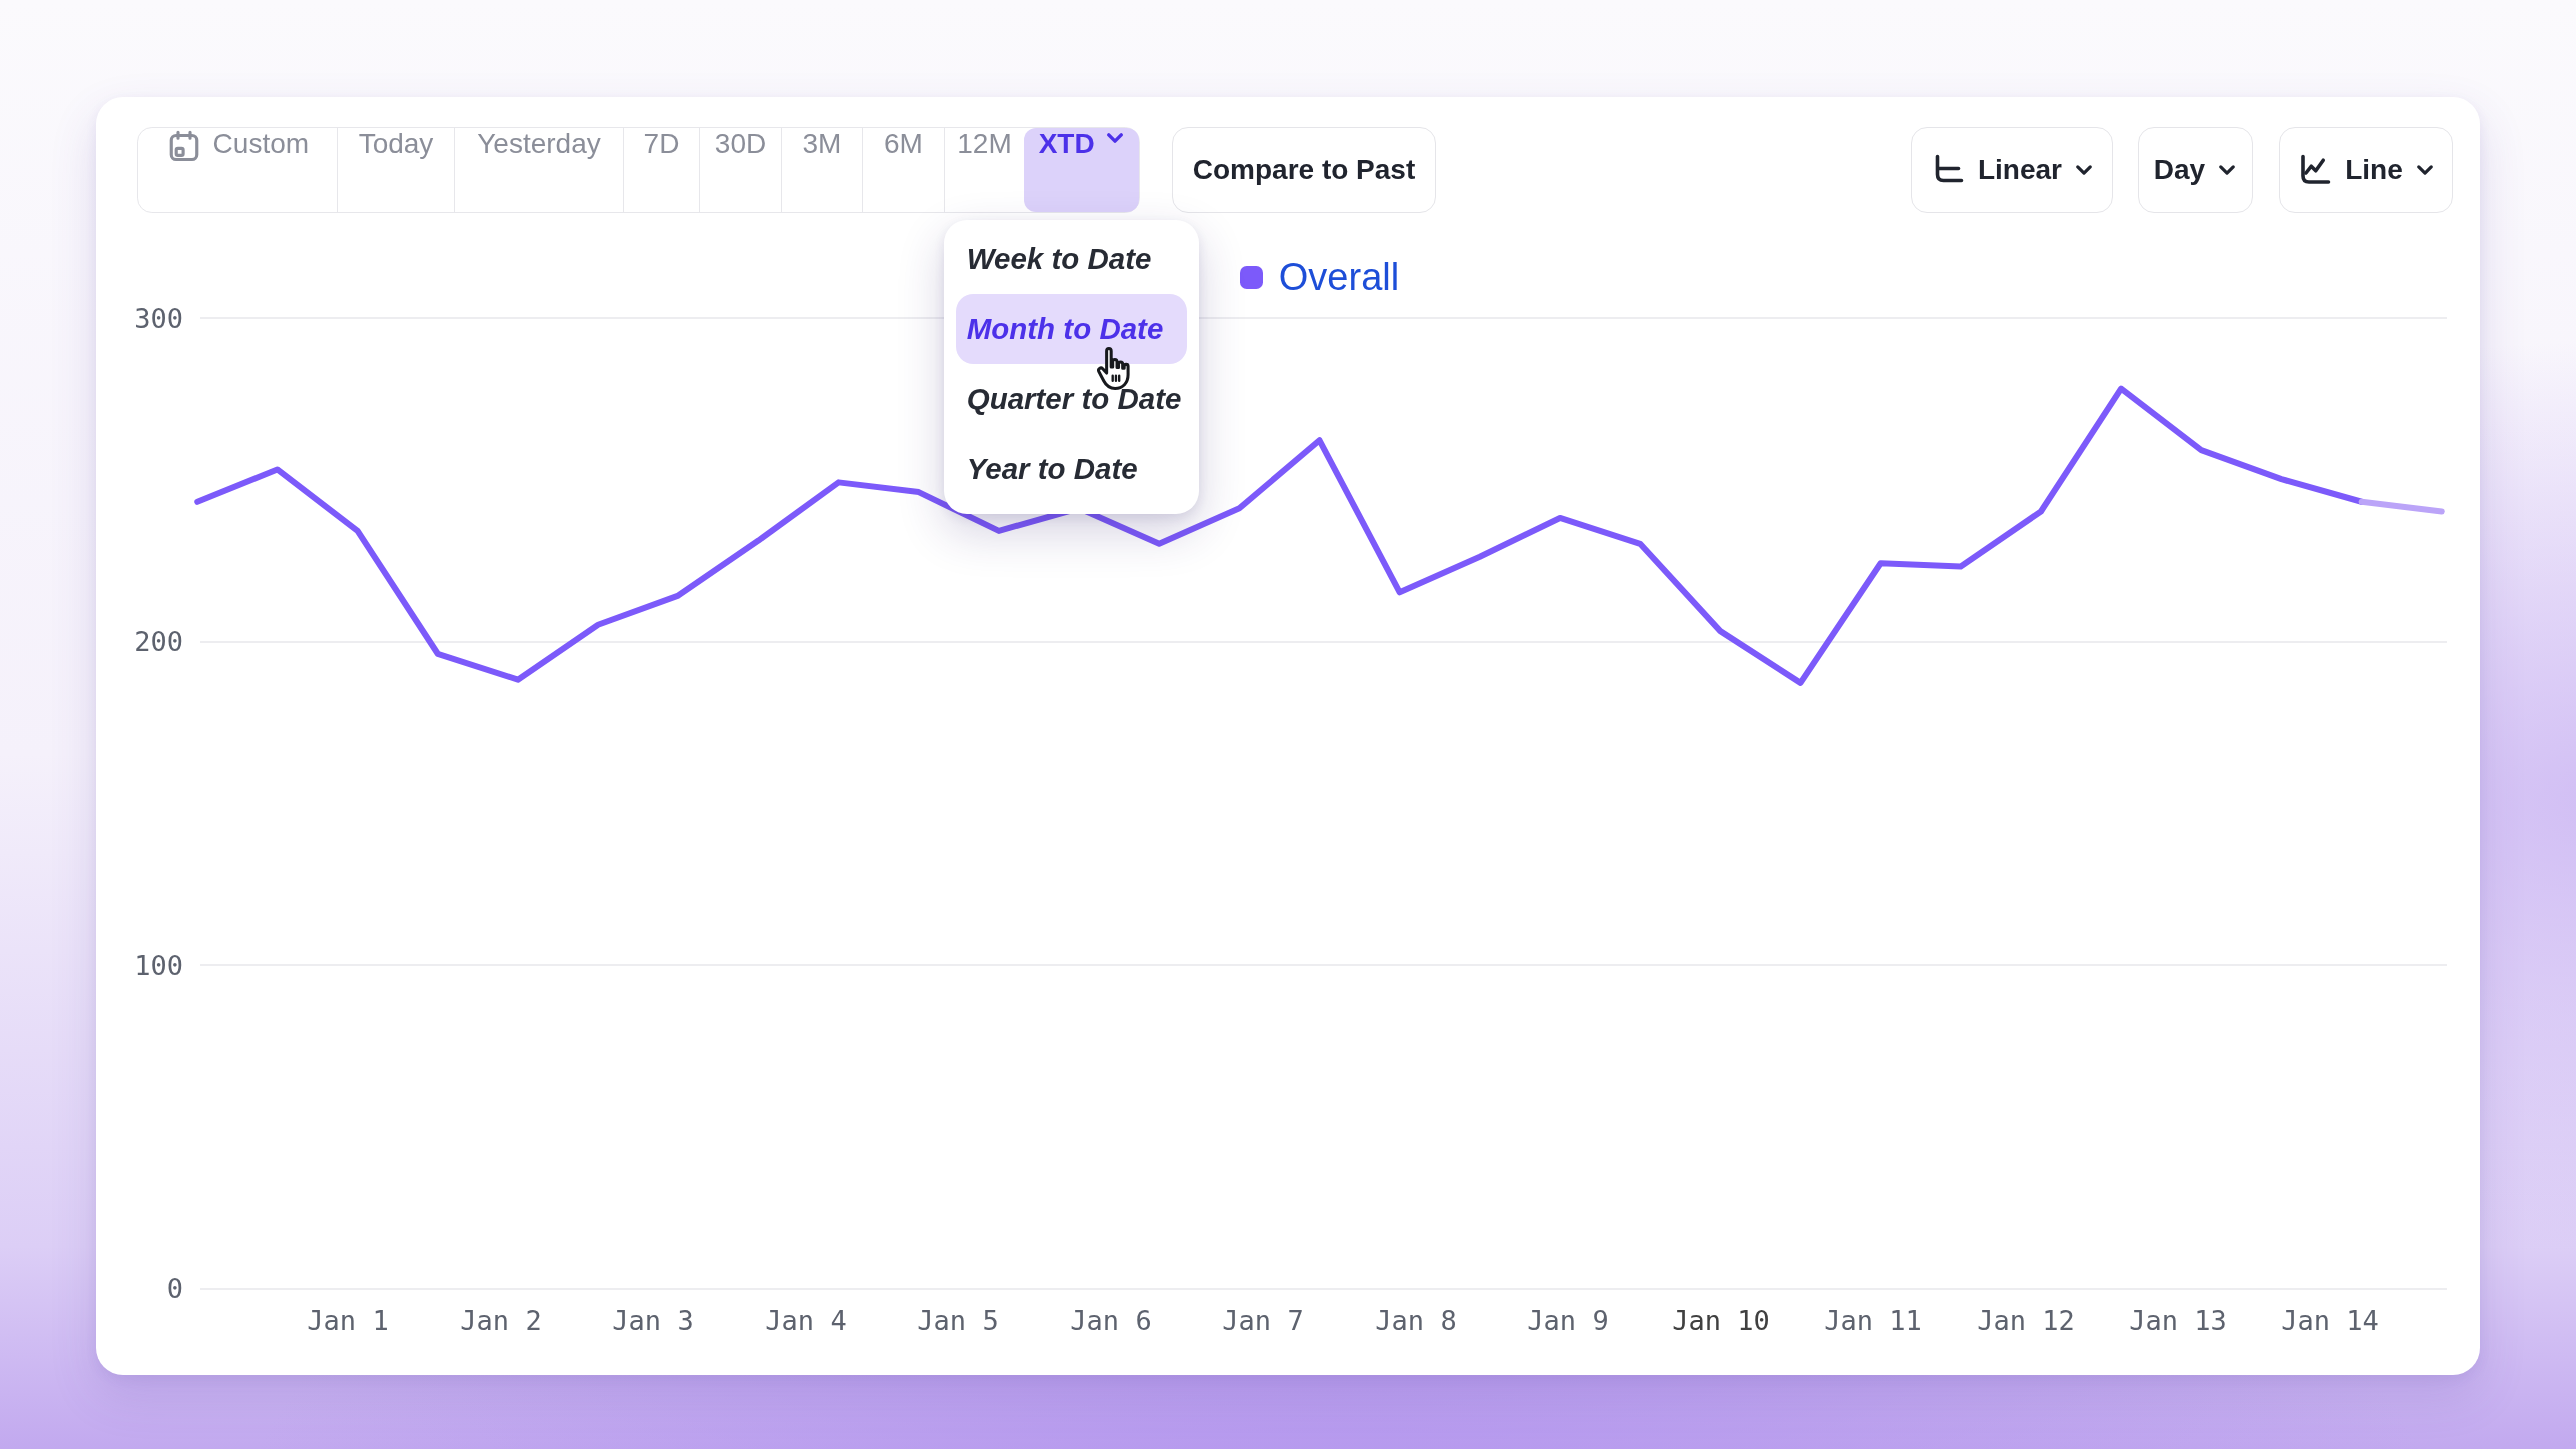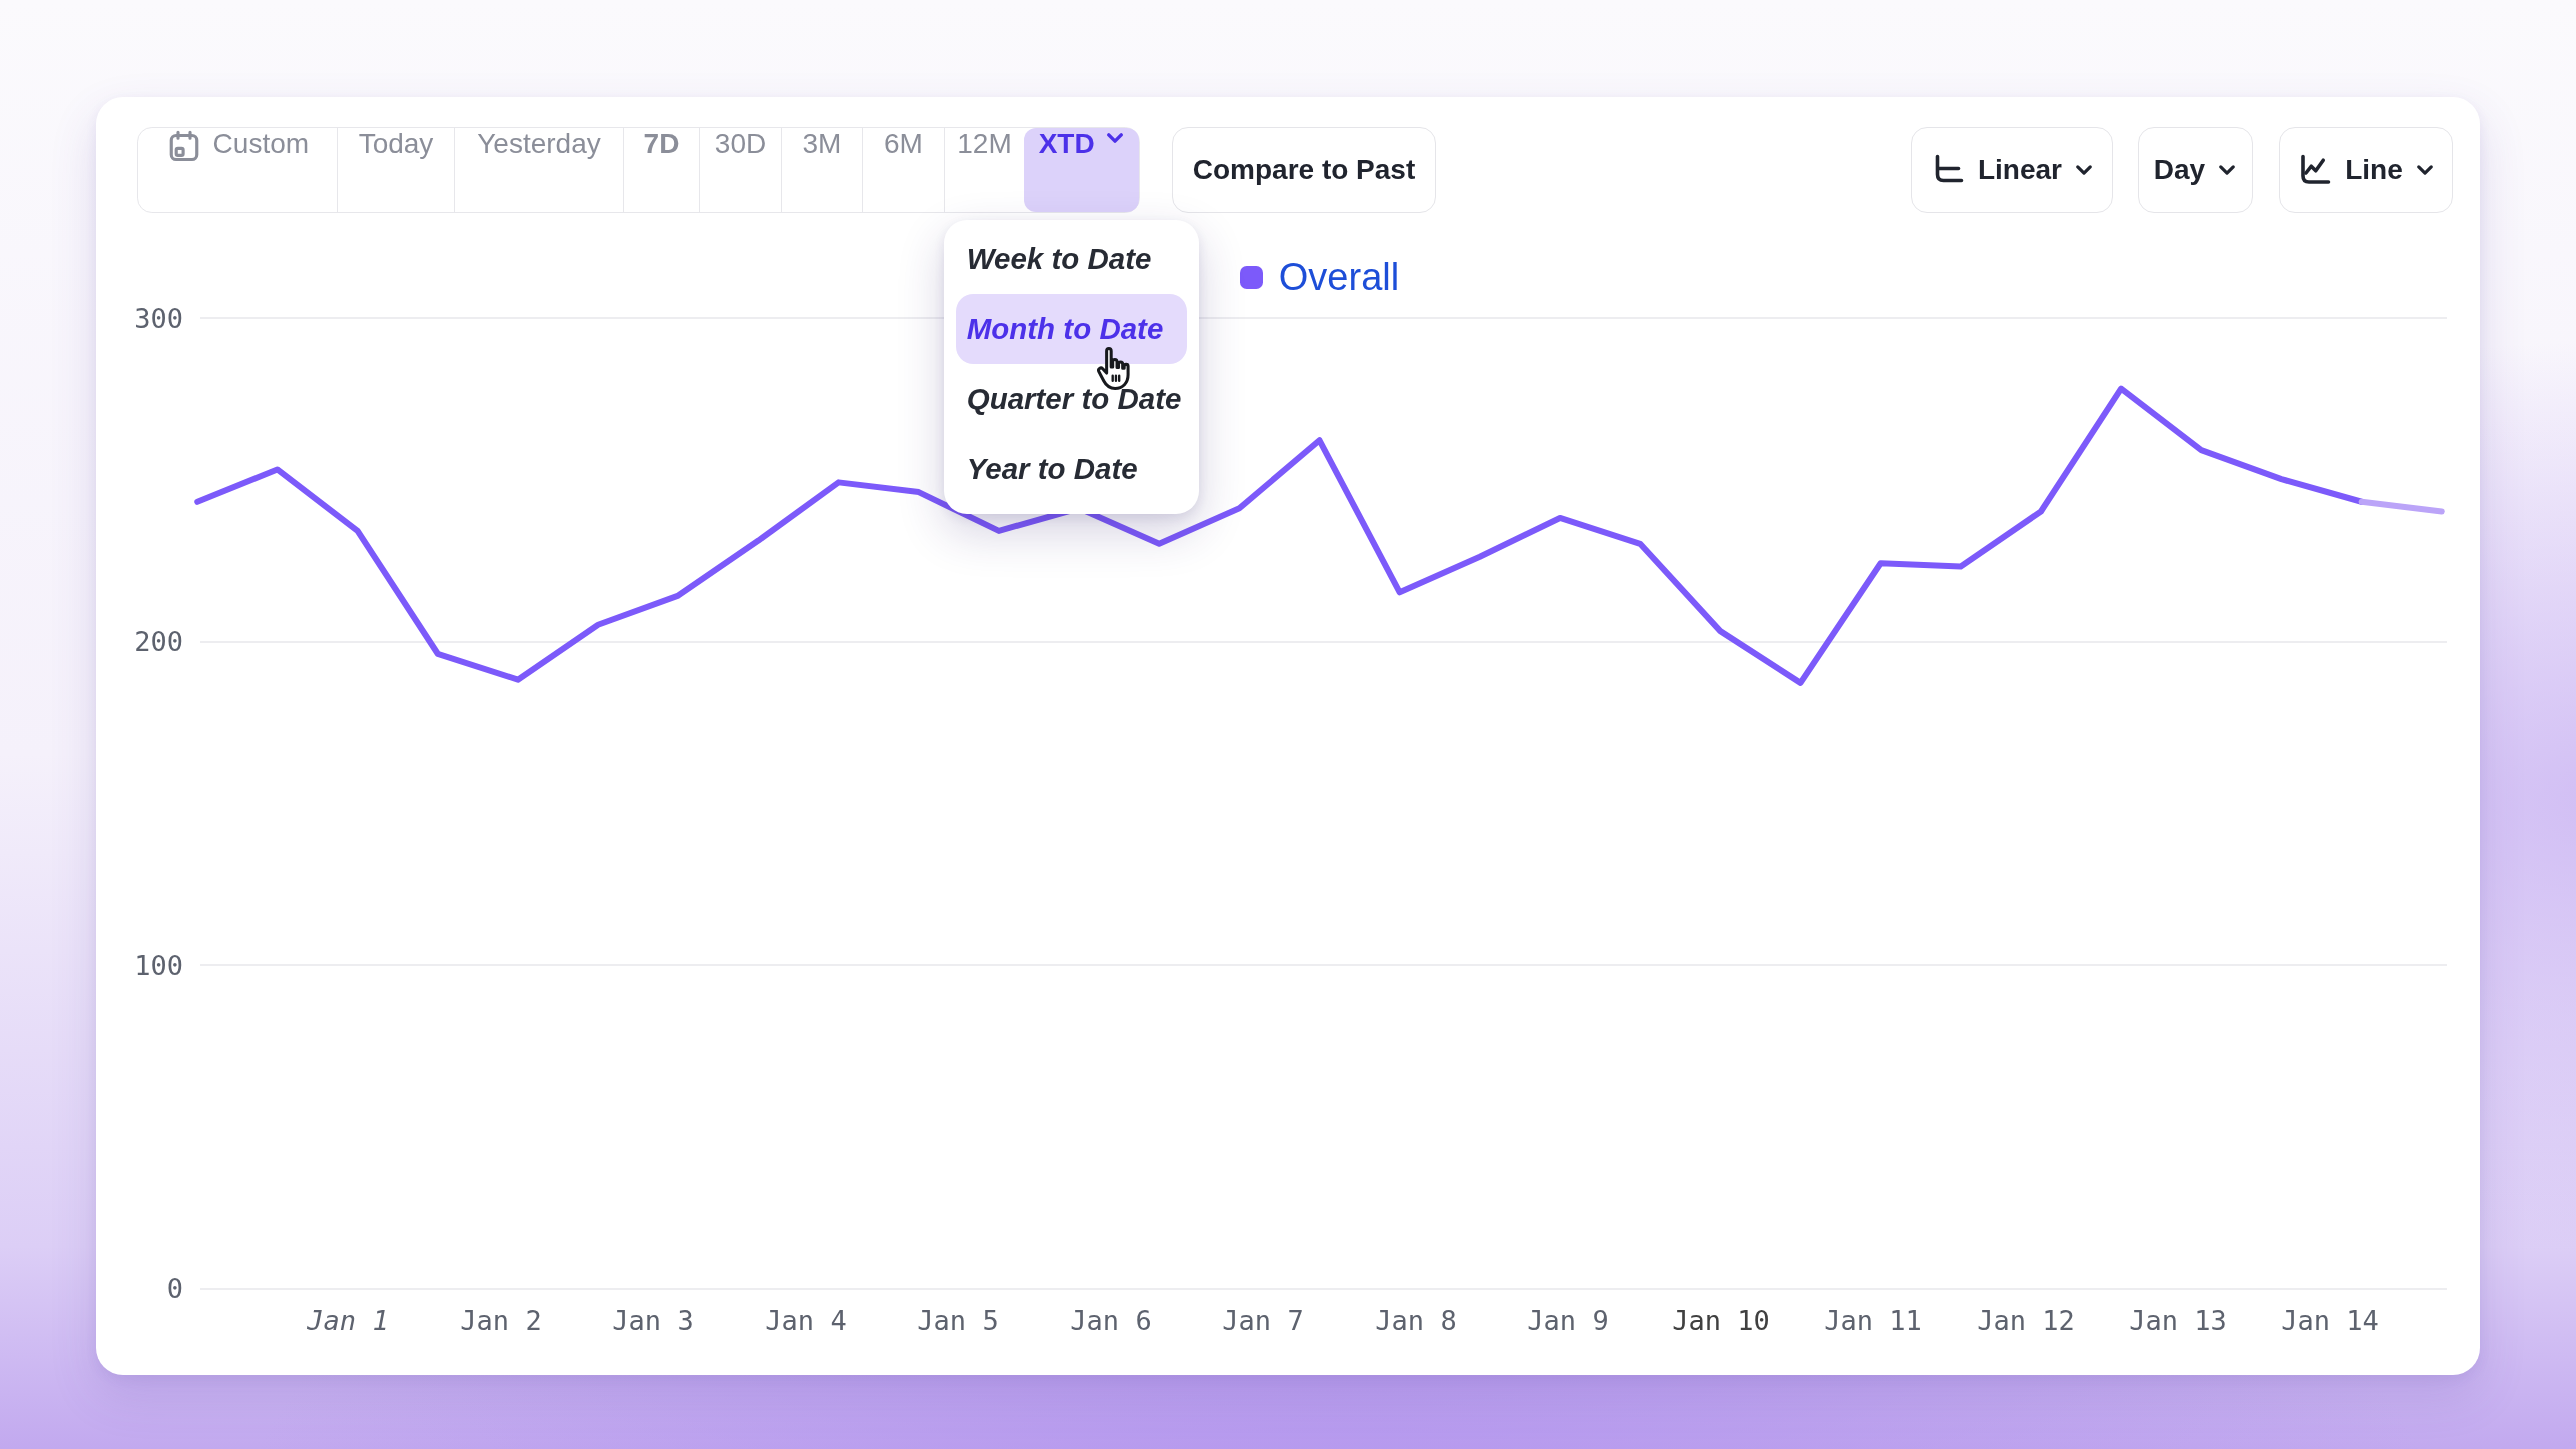--- a/index.html
+++ b/index.html
@@ -86,21 +86,21 @@
             </svg>
           </span>
           <span>Custom</span>
         </div>
         <div class="range-btn" style="width: 117px;">
           <span>Today</span>
         </div>
         <div class="range-btn" style="width: 169px;">
           <span>Yesterday</span>
         </div>
-        <div class="range-btn" style="width: 76px; font-weight: bold;">
+        <div class="range-btn" style="width: 76px;">
           <span>7D</span>
         </div>
         <div class="range-btn" style="width: 82px;">
           <span>30D</span>
         </div>
         <div class="range-btn" style="width: 81px;">
           <span>3M</span>
         </div>
         <div class="range-btn" style="width: 82px;">
           <span>6M</span>
@@ -171,21 +171,21 @@
       <div class="gridline" style="top: 1191px; background: rgb(237, 237, 240);"></div>
       <div class="ylabel" style="top: 1191px; color: rgb(93, 98, 110);">0</div>
       <div class="gridline" style="top: 867px; background: rgb(237, 237, 240);"></div>
       <div class="ylabel" style="top: 868px; color: rgb(93, 98, 110);">100</div>
       <div class="gridline" style="top: 544px; background: rgb(237, 237, 240);"></div>
       <div class="ylabel" style="top: 544px; color: rgb(93, 98, 110);">200</div>
       <div class="gridline" style="top: 220px; background: rgb(237, 237, 240);"></div>
       <div class="ylabel" style="top: 221px; color: rgb(93, 98, 110);">300</div>
     </div>
   <div id="xaxis-layer">
-      <div class="xlabel" style="left: 252px; color: rgb(93, 98, 110); font-style: italic;">Jan 1</div>
+      <div class="xlabel" style="left: 252px; color: rgb(93, 98, 110);">Jan 1</div>
       <div class="xlabel" style="left: 405px; color: rgb(93, 98, 110);">Jan 2</div>
       <div class="xlabel" style="left: 557px; color: rgb(93, 98, 110);">Jan 3</div>
       <div class="xlabel" style="left: 710px; color: rgb(93, 98, 110);">Jan 4</div>
       <div class="xlabel" style="left: 862px; color: rgb(93, 98, 110);">Jan 5</div>
       <div class="xlabel" style="left: 1015px; color: rgb(93, 98, 110);">Jan 6</div>
       <div class="xlabel" style="left: 1167px; color: rgb(93, 98, 110);">Jan 7</div>
       <div class="xlabel" style="left: 1320px; color: rgb(93, 98, 110);">Jan 8</div>
       <div class="xlabel" style="left: 1472px; color: rgb(93, 98, 110);">Jan 9</div>
       <div class="xlabel" style="left: 1625px; color: #404040;">Jan 10</div>
       <div class="xlabel" style="left: 1777px; color: rgb(93, 98, 110);">Jan 11</div>

